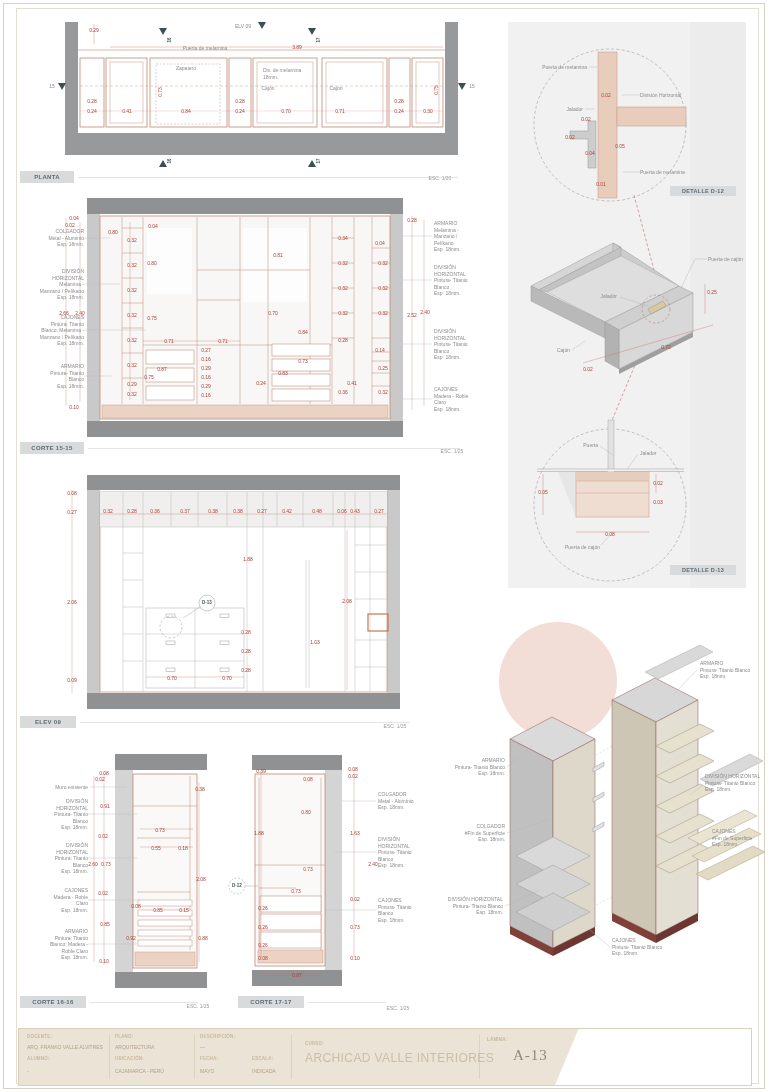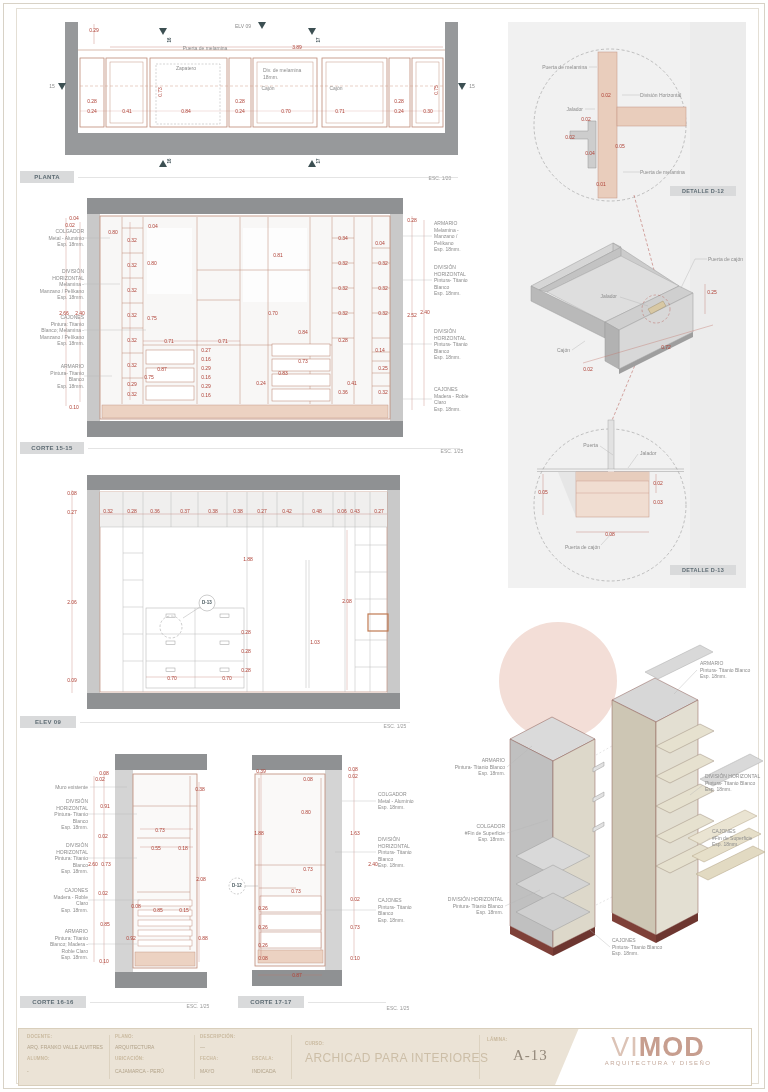--- a/index.html
+++ b/index.html
@@ -578,23 +578,19 @@
   <span class="tv" style="left:96px;top:39px">CAJAMARCA - PERÚ</span>
 
   <span class="tl" style="left:181px;top:5px">DESCRIPCIÓN:</span>
   <span class="tv" style="left:181px;top:15px">—</span>
   <span class="tl" style="left:181px;top:27px">FECHA:</span>
   <span class="tv" style="left:181px;top:39px">MAYO</span>
   <span class="tl" style="left:233px;top:27px">ESCALA:</span>
   <span class="tv" style="left:233px;top:39px">INDICADA</span>
 
   <span class="tl" style="left:286px;top:12px">CURSO:</span>
-  <span class="curso" style="left:286px;top:22px">ARCHICAD PARA INTERIORES</span>
+  <span class="curso" style="left:286px;top:22px">ARCHICAD VALLE INTERIORES</span>
 
   <span class="tl" style="left:468px;top:8px">LÁMINA:</span>
   <span class="lam" style="left:494px;top:18px">A-13</span>
 
   <div class="banner"></div>
-  <div class="logo">
-    <span class="vi">VI</span><span class="mod">MOD</span>
-    <div class="tag">ARQUITECTURA Y DISEÑO</div>
-  </div>
 </div>
 
 </body></html>

